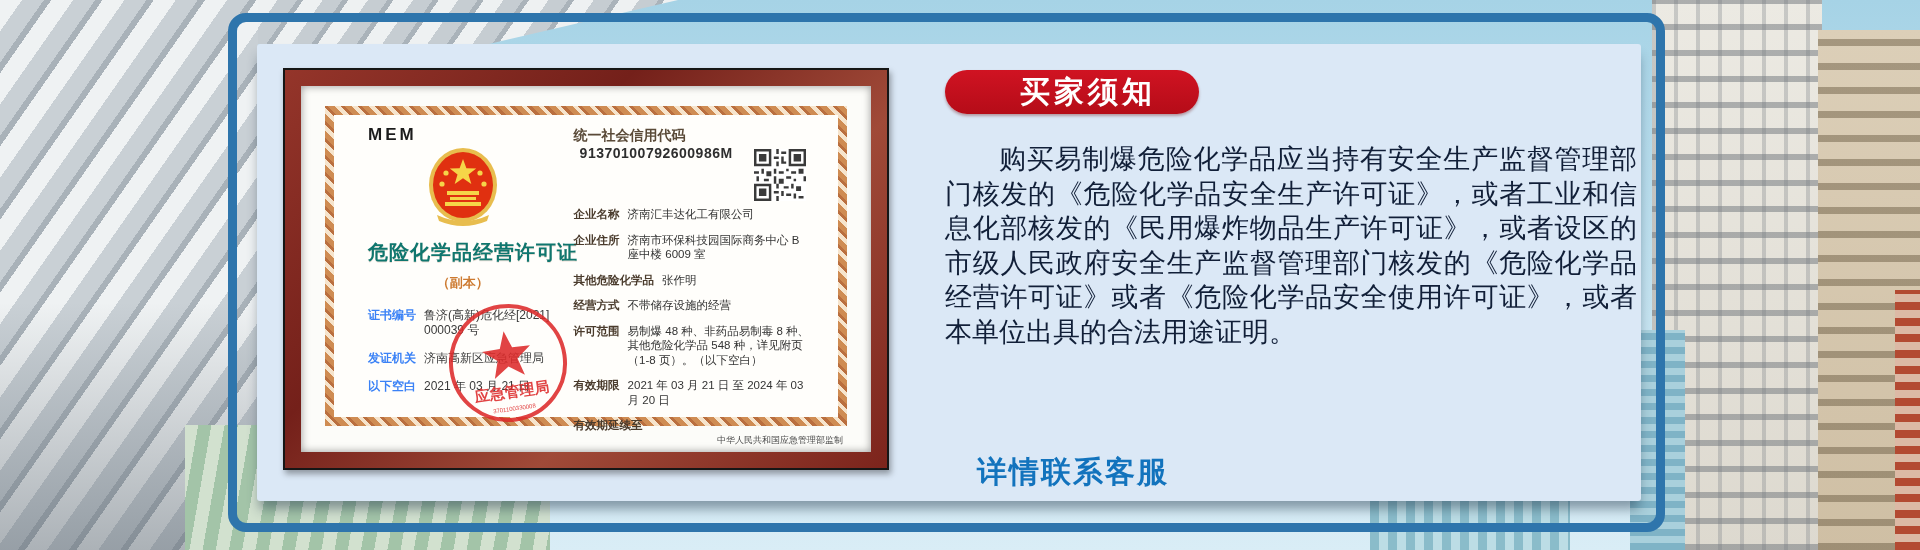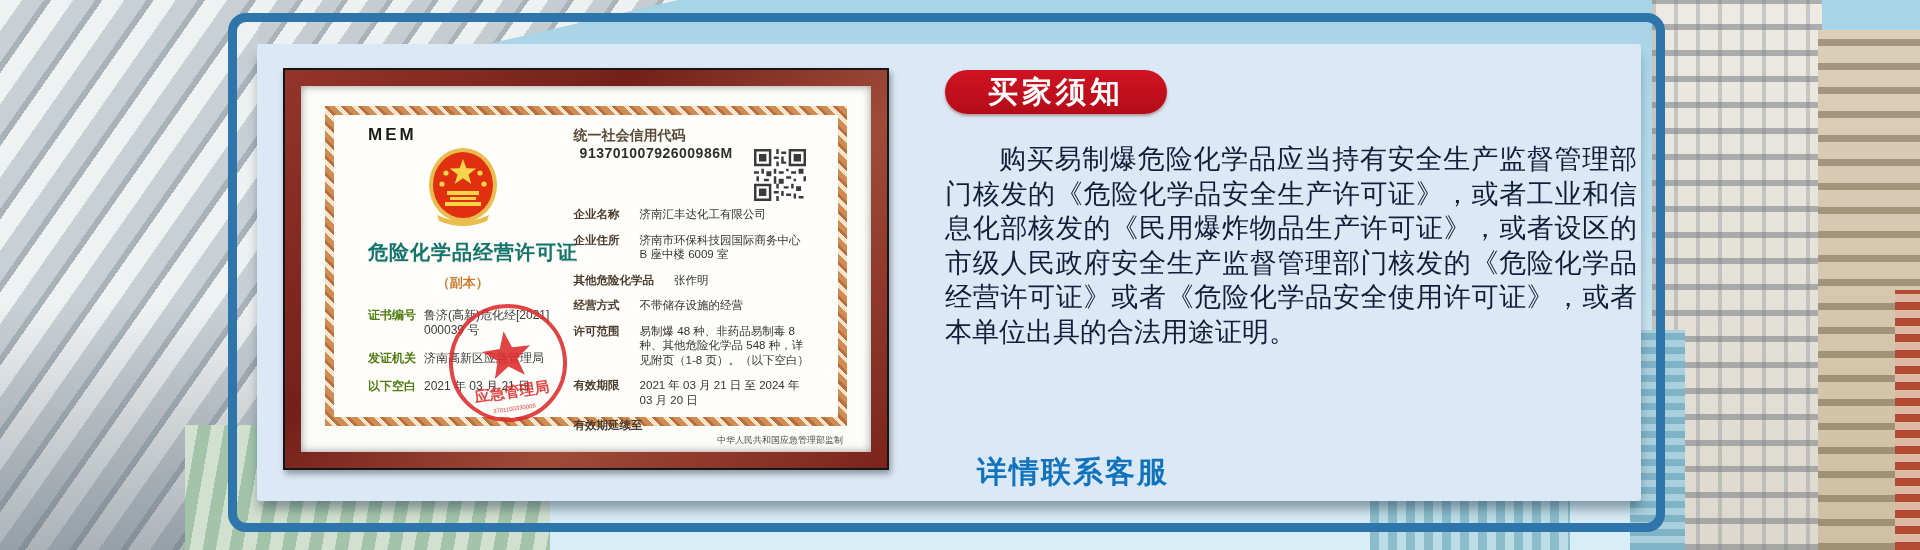--- a/index.html
+++ b/index.html
@@ -81,38 +81,39 @@
   .cert-right{width:55%;box-sizing:border-box;padding:0 0 0 10px;position:relative;}
   .mem{font-size:17px;font-weight:bold;letter-spacing:3px;color:#1c1c1c;}
   .emblem-wrap{text-align:center;margin-top:2px;}
   .cert-title{
     margin-top:8px;text-align:center;font-size:20px;font-weight:bold;color:#0f766e;
     letter-spacing:1px;text-shadow:0 1px 0 rgba(120,50,0,.15);white-space:nowrap;
   }
   .cert-sub{margin-top:8px;text-align:center;font-size:13px;color:#cd7a30;font-weight:bold;}
   .cert-lrows{margin-top:16px;}
   .cert-lrow{display:flex;margin-top:13px;font-size:12px;line-height:15px;}
-  .cert-lrow .lbl{color:#4d7c0f;font-weight:bold;white-space:nowrap;margin-right:8px;}
+  .cert-lrow .lbl{color:#3b82f6;font-weight:bold;white-space:nowrap;margin-right:8px;}
   .cert-lrow .val{color:#3a3a3a;}
   .stamp{position:absolute;left:84px;top:178px;width:124px;height:124px;opacity:.88;transform:rotate(-8deg);}
   .credit-line{font-size:14px;color:#5a4a38;font-weight:bold;margin-top:4px;}
   .credit-line .code{color:#2e2e2e;letter-spacing:.5px;margin-left:6px;}
   .qr{position:absolute;right:4px;top:26px;width:52px;height:52px;}
   .cert-rrows{margin-top:46px;}
-  .cert-rrow{display:flex;font-size:11.5px;line-height:14.5px;margin-top:11px;gap:12px;}
+  .cert-rrow{display:flex;font-size:11.5px;line-height:14.5px;margin-top:11px;}
   .cert-rrow .lbl{color:#4a3b2c;font-weight:bold;white-space:nowrap;margin-right:8px;}
   .cert-rrow .val{color:#333;}
   .cert-footer{position:absolute;right:28px;bottom:5px;font-size:9px;color:#4c4c4c;}
   
   .badge{
     position:absolute;left:688px;top:26px;width:222px;height:44px;border-radius:23px;
     background:linear-gradient(180deg,#d01322,#b50c18);
     color:#fff;font-size:30px;font-weight:bold;letter-spacing:4px;
     display:flex;align-items:center;justify-content:center;
     box-shadow:0 2px 3px rgba(100,0,0,.35);
+    padding-left:32px;
   }
   .notice-text{
     position:absolute;left:688px;top:98px;width:692px;
     font-size:27px;line-height:34.5px;color:#111f38;text-align:justify;
   }
   .notice-text p{margin:0;text-indent:2em;}
   .contact{
     position:absolute;left:720px;top:408px;font-size:30px;font-weight:bold;
     color:#1273bd;letter-spacing:2px;cursor:pointer;
   }

